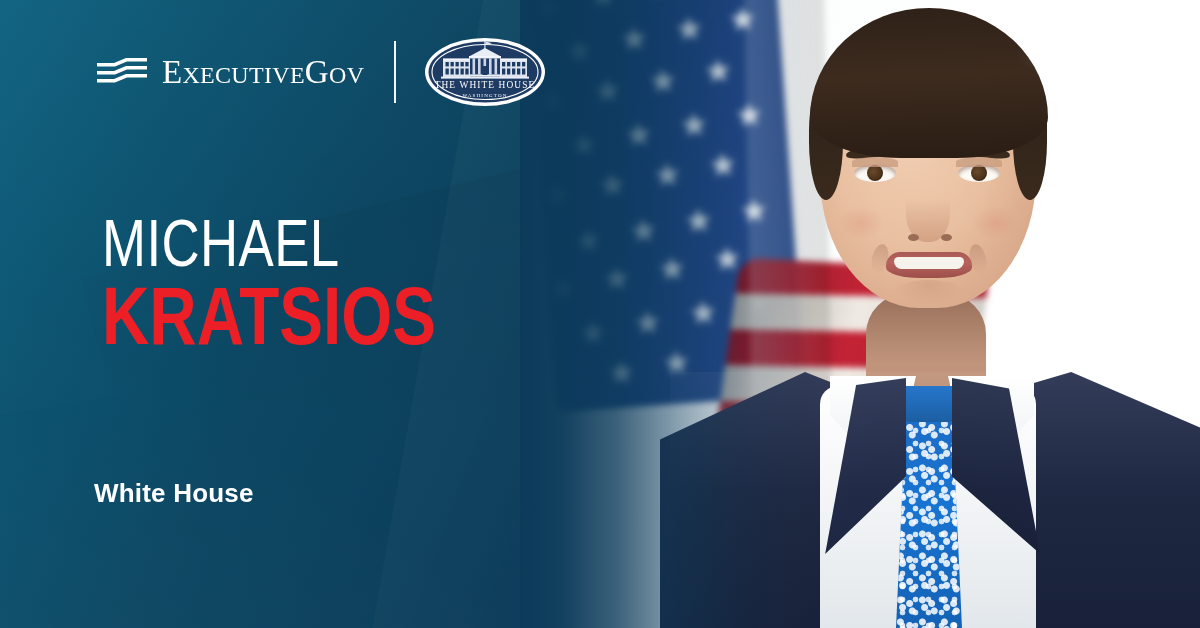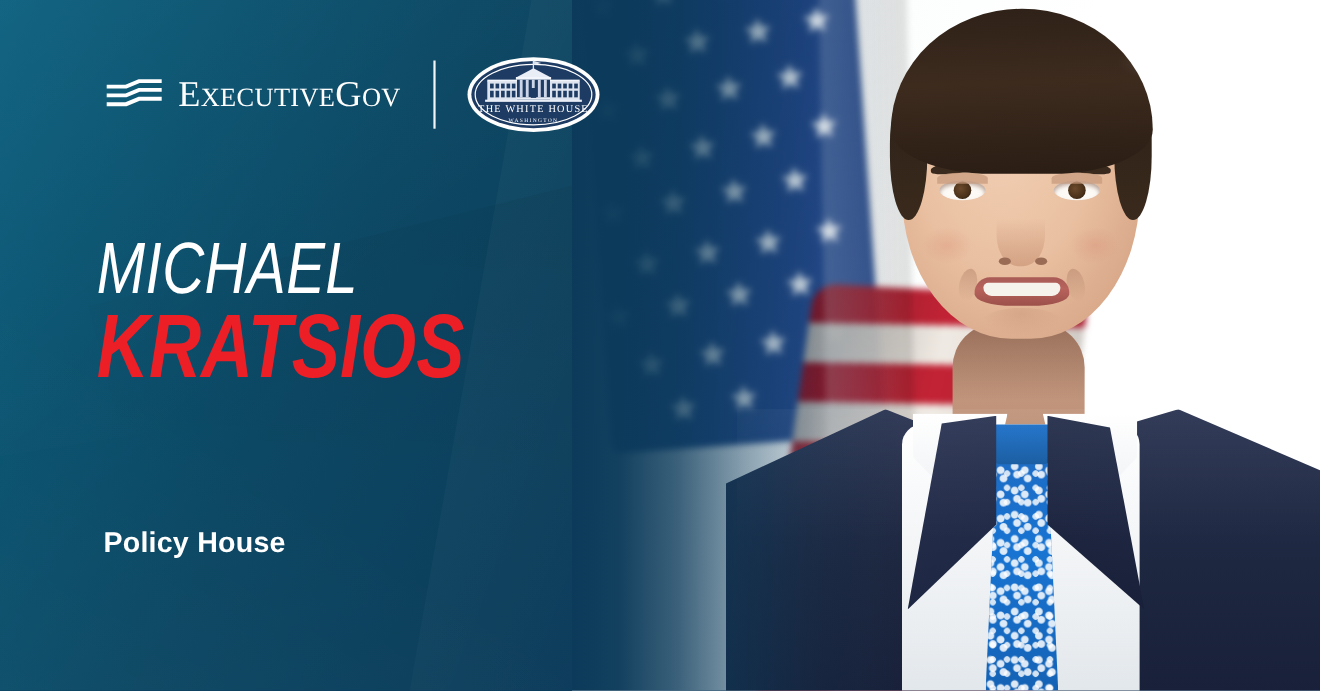--- a/index.html
+++ b/index.html
@@ -182,31 +182,31 @@
   .photo-fade{ position:absolute; left:0; top:0; width:300px; height:628px;
     background:linear-gradient(90deg,
       rgba(11,58,90,1) 0%,
       rgba(11,58,90,.97) 14%,
       rgba(11,58,90,.80) 32%,
       rgba(11,58,90,.45) 54%,
       rgba(11,58,90,.14) 76%,
       rgba(11,58,90,0) 100%); }
 
   
-  .logo-row{ position:absolute; left:96px; top:54px; display:flex; align-items:center; height:64px;justify-content:center; }
+  .logo-row{ position:absolute; left:96px; top:40px; display:flex; align-items:center; height:64px;justify-content:center; }
   .wave-mark{ width:52px; height:32px; }
   .brand{ margin-left:14px; font-family:"Liberation Serif", serif; color:#ffffff;
     font-size:33px; letter-spacing:.3px; line-height:1; white-space:nowrap;
     font-weight:400; }
   .brand .sc{ font-size:24px; }
   .divider{ width:2px; height:62px; background:#ffffff; margin:0 27px 0 30px; opacity:.95; }
 
   .seal{ width:124px; height:72px; }
 
-  .name-block{ position:absolute; left:88px; top:212px;font-style:italic; }
+  .name-block{ position:absolute; left:102px; top:212px; }
   .first-name{ font-family:"Liberation Sans Narrow","Liberation Sans",sans-serif;
     font-size:66px; line-height:.96; letter-spacing:.5px; color:#ffffff;
     font-weight:400; transform:scaleX(.80); transform-origin:left center; }
   .last-name{ font-family:"Liberation Sans Narrow","Liberation Sans",sans-serif;
     font-size:82px; line-height:.94; letter-spacing:0px; color:#ed1f26;
     font-weight:700; transform:scaleX(.80); transform-origin:left center; margin-top:2px; }
 
   .role{ position:absolute; left:94px; top:398px; width:430px;
     color:#ffffff; font-size:24px; line-height:1.30; font-weight:400; }
   .org{ position:absolute; left:94px; top:478px; color:#ffffff;
@@ -395,15 +395,15 @@
         <text x="62" y="60.5" font-family="Liberation Serif, serif" font-size="5" fill="#ffffff" text-anchor="middle" letter-spacing="1.2">WASHINGTON</text>
       </svg>
     </span>
   </div>
 
   <div class="name-block">
     <div class="first-name">MICHAEL</div>
     <div class="last-name">KRATSIOS</div>
   </div>
 
-  <div class="org">Policy House</div>
+  <div class="org">White House</div>
 
 </div>
 
 </body></html>

